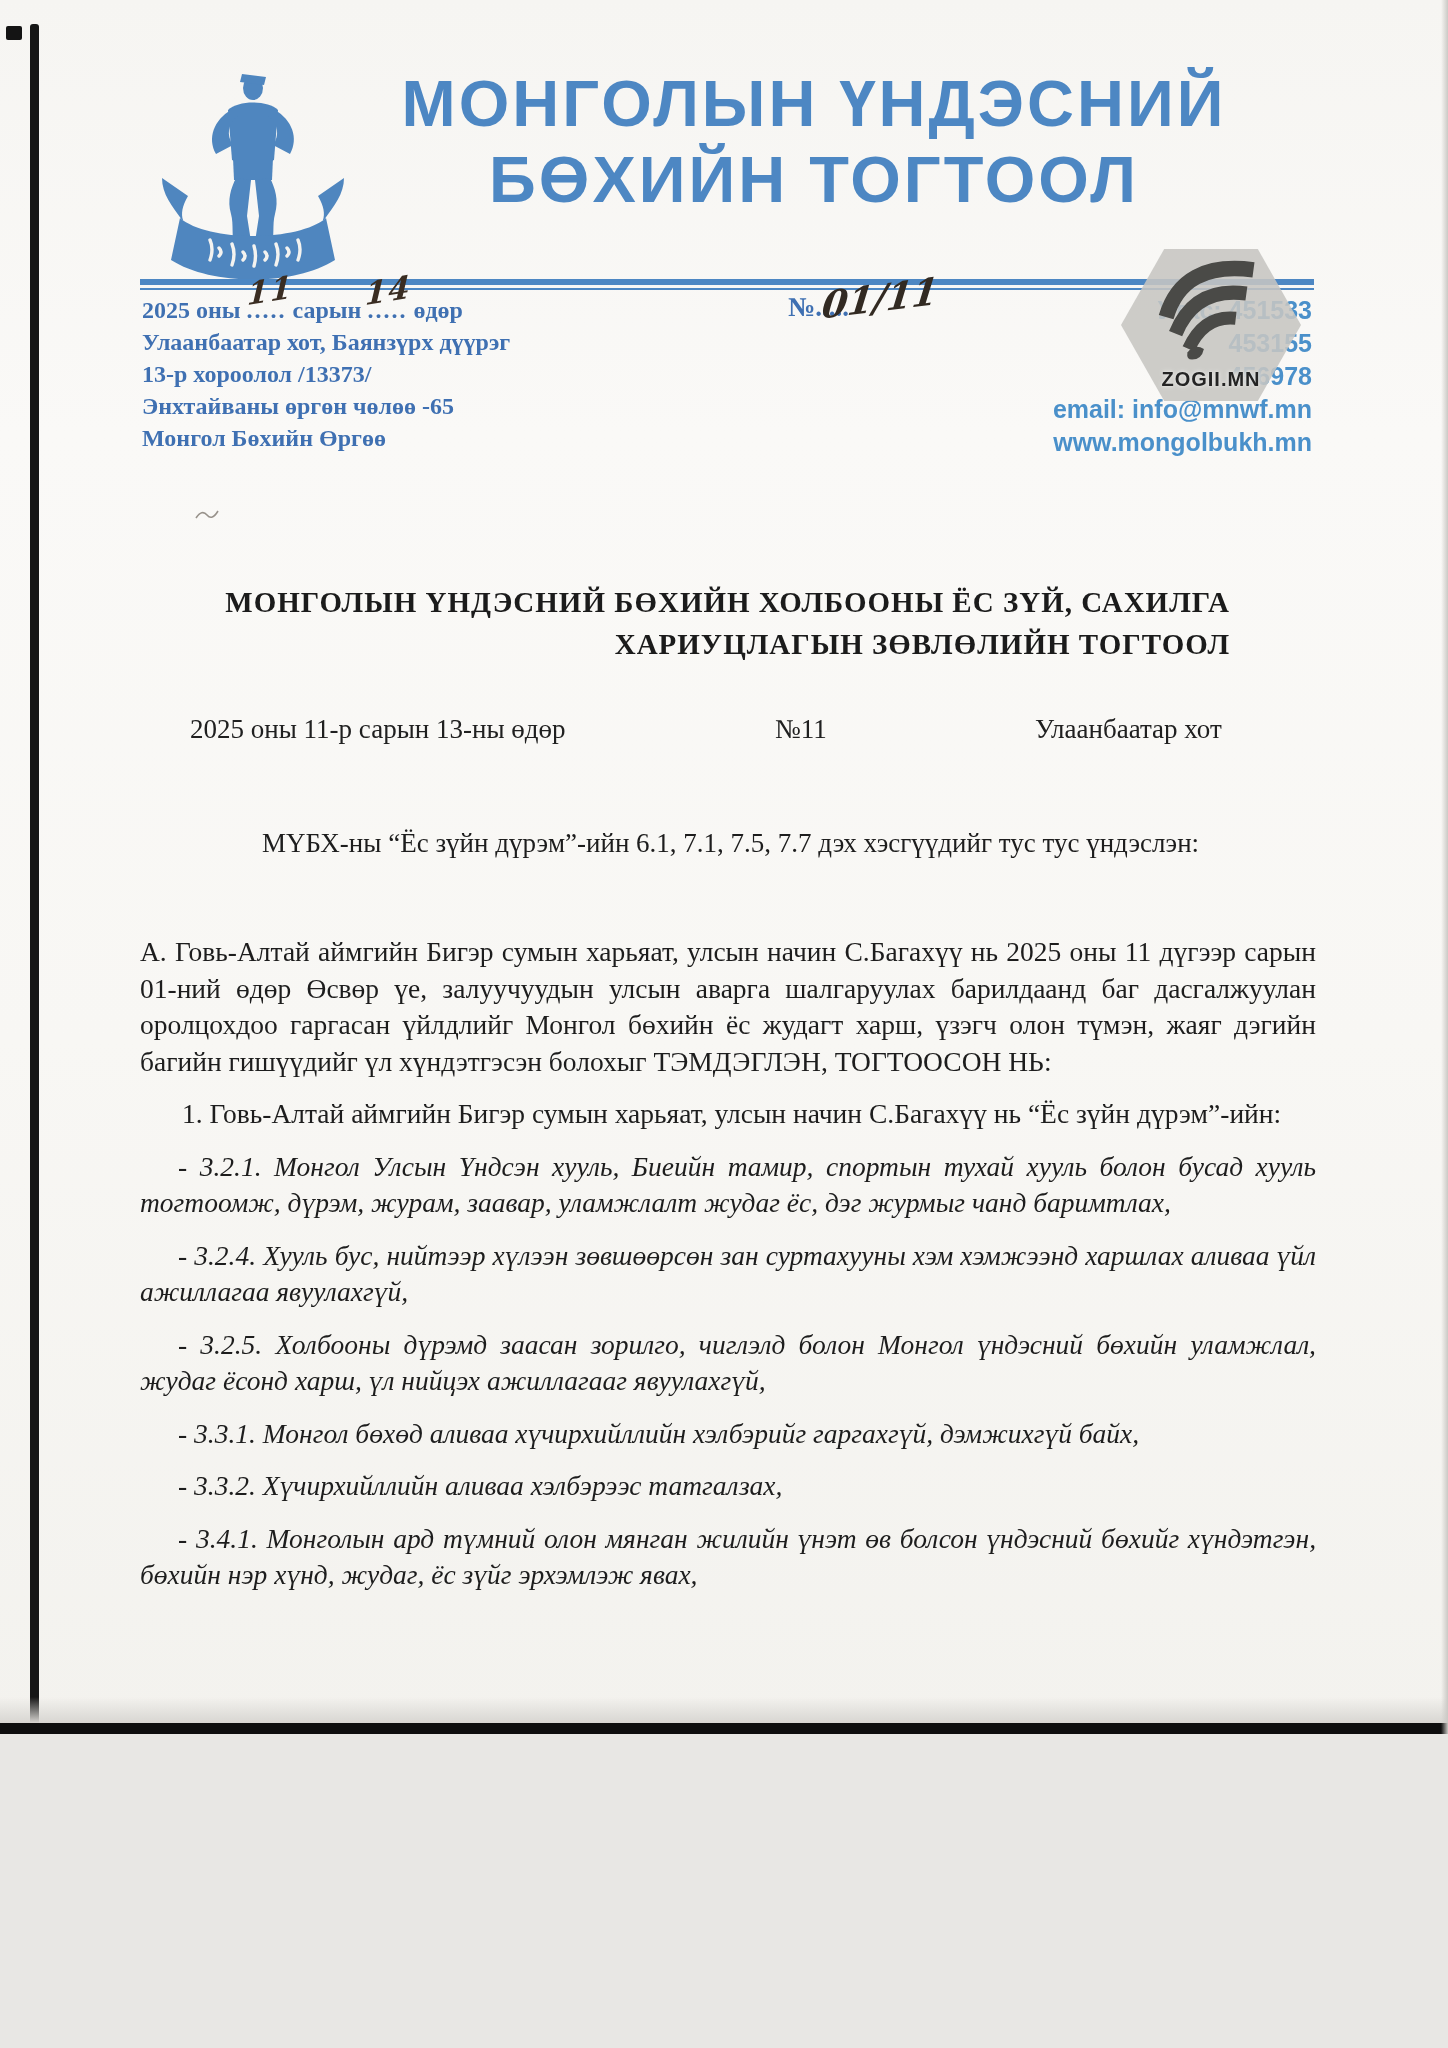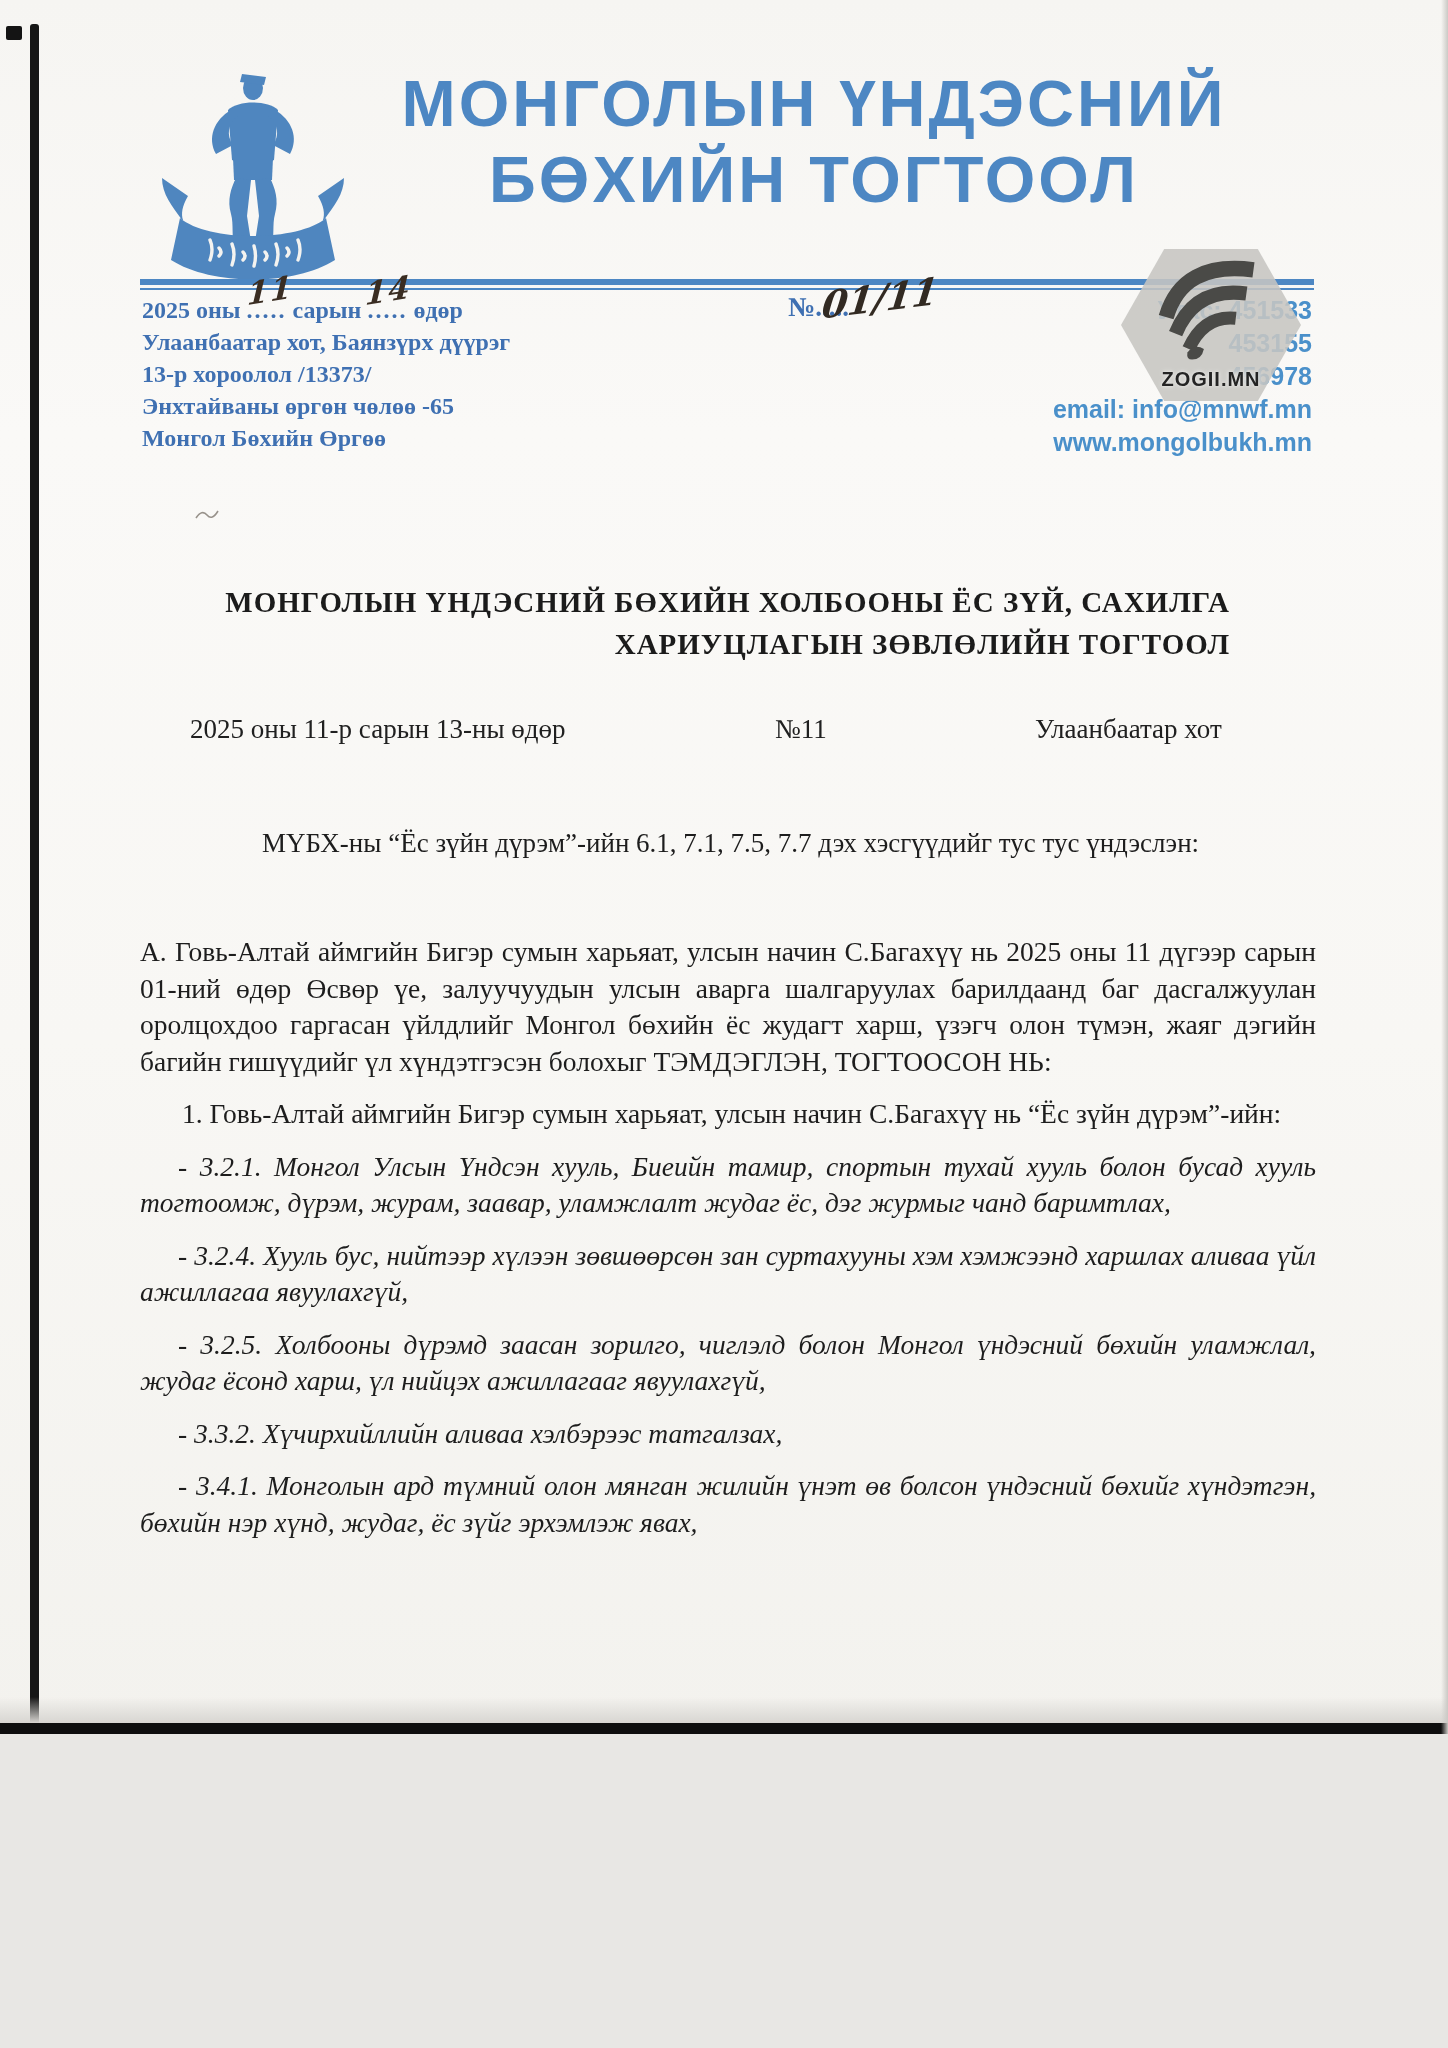--- a/index.html
+++ b/index.html
@@ -174,17 +174,18 @@
   </div>
 
   <div class="doc-basis">МҮБХ-ны “Ёс зүйн дүрэм”-ийн 6.1, 7.1, 7.5, 7.7  дэх хэсгүүдийг тус тус үндэслэн:</div>
 
   <div class="doc-body">
     <p class="p-a">А. Говь-Алтай аймгийн Бигэр сумын харьяат, улсын начин С.Багахүү нь 2025 оны 11 дүгээр сарын 01-ний өдөр Өсвөр үе, залуучуудын улсын аварга шалгаруулах барилдаанд баг дасгалжуулан оролцохдоо гаргасан үйлдлийг Монгол бөхийн ёс жудагт харш, үзэгч олон түмэн, жаяг дэгийн багийн гишүүдийг үл хүндэтгэсэн болохыг ТЭМДЭГЛЭН, ТОГТООСОН НЬ:</p>
     <p class="p-one">1. Говь-Алтай аймгийн Бигэр сумын харьяат, улсын начин С.Багахүү нь “Ёс зүйн дүрэм”-ийн:</p>
     <p class="clause">- 3.2.1. Монгол Улсын Үндсэн хууль, Биеийн тамир, спортын тухай хууль болон бусад хууль тогтоомж, дүрэм, журам, заавар, уламжлалт жудаг ёс, дэг журмыг чанд баримтлах,</p>
     <p class="clause">- 3.2.4. Хууль бус, нийтээр хүлээн зөвшөөрсөн зан суртахууны хэм хэмжээнд харшлах аливаа үйл ажиллагаа явуулахгүй,</p>
     <p class="clause">- 3.2.5. Холбооны дүрэмд заасан зорилго, чиглэлд болон Монгол үндэсний бөхийн уламжлал, жудаг ёсонд харш, үл нийцэх ажиллагааг явуулахгүй,</p>
+    <p class="clause">- 3.3.1. Монгол бөхөд аливаа хүчирхийллийн хэлбэрийг гаргахгүй, дэмжихгүй байх,</p>
     <p class="clause">- 3.3.2. Хүчирхийллийн аливаа хэлбэрээс татгалзах,</p>
     <p class="clause">- 3.4.1. Монголын ард түмний олон мянган жилийн үнэт өв болсон үндэсний бөхийг хүндэтгэн, бөхийн нэр хүнд, жудаг, ёс зүйг эрхэмлэж явах,</p>
   </div>
 
 </div>
 
 </body></html>

